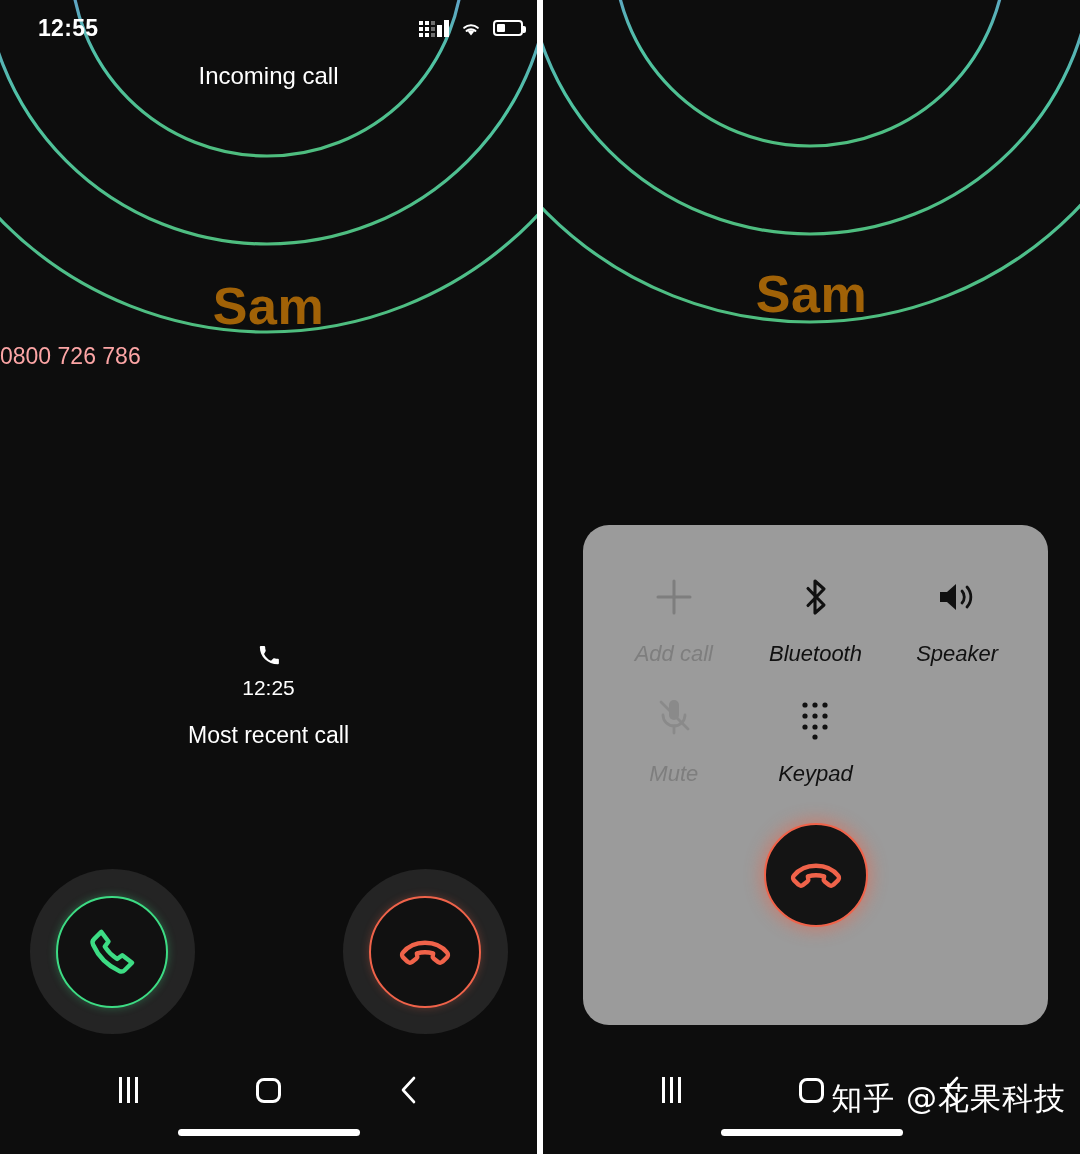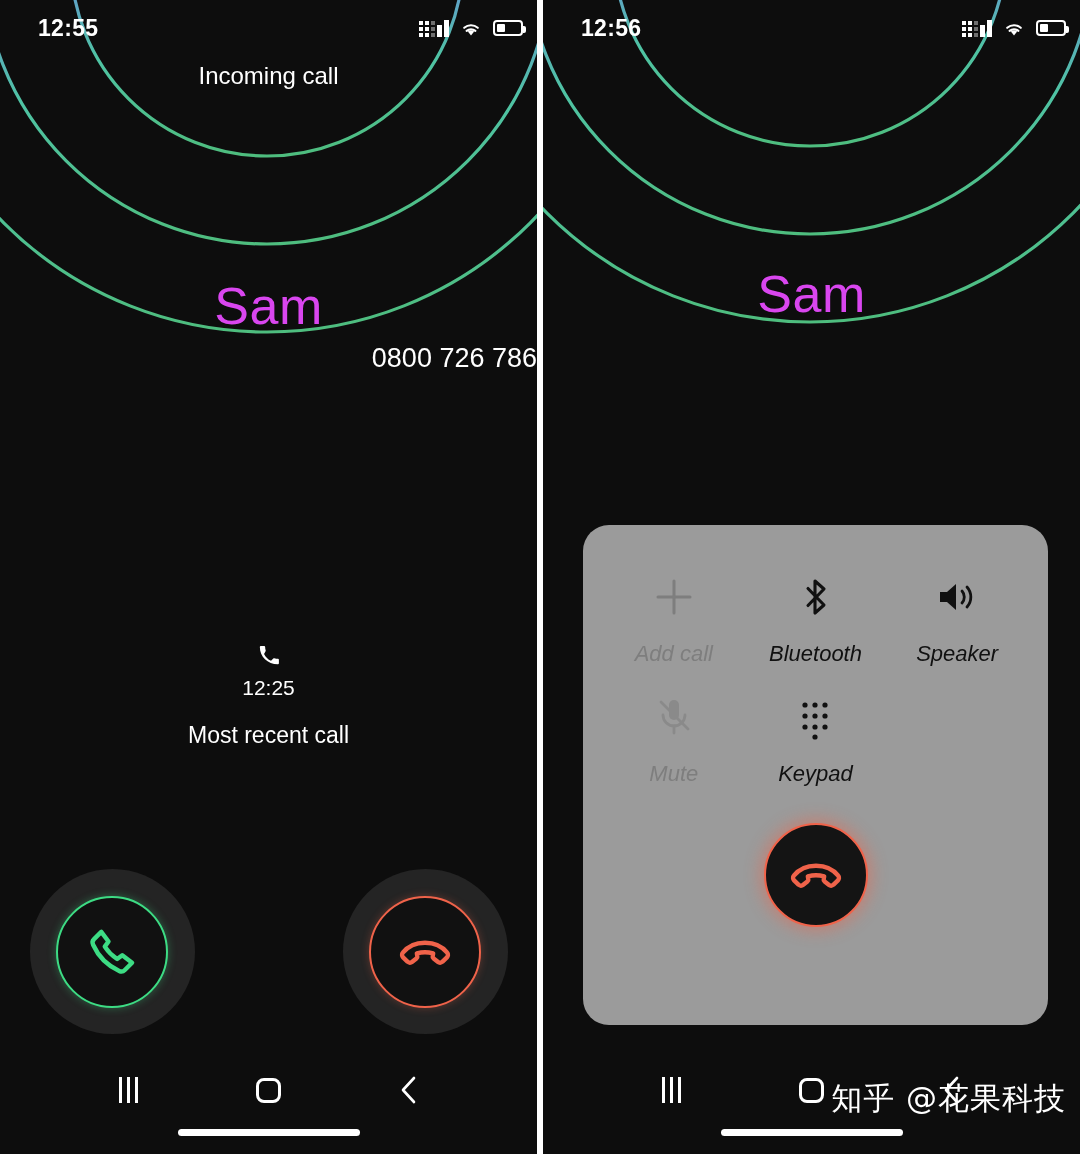--- a/index.html
+++ b/index.html
@@ -76,29 +76,29 @@
   }
   .timerline{
     position:absolute; top:60px; left:0; width:100%;
     display:flex; align-items:center; justify-content:center; gap:13px;
     color:#fff; font-size:26px; z-index:5;
   }
   .timerline svg{ width:22px;height:22px; }
 
   .callername{
     position:absolute; left:0; width:100%;
-    text-align:center; color:#d946ef; font-size:52px; font-weight:400;
+    text-align:center; color:#a16207; font-size:52px; font-weight:700;
     letter-spacing:.5px; z-index:5;
   }
   .left .callername{ top:276px; }
   .right .callername{ top:264px; }
 
   .callernumber{
     position:absolute; top:343px; left:0; width:100%;
-    text-align:right; color:#ffffff; font-size:27px; z-index:5;
+    text-align:left; color:#fca5a5; font-size:23px; z-index:5;
   }
 
   
   .recent{
     position:absolute; top:644px; left:0; width:100%;
     text-align:center; z-index:5; color:#fff;
   }
   .recent .ico{ display:flex; justify-content:center; margin-bottom:10px;}
   .recent .ico svg{ width:22px;height:22px;}
   .recent .time{ font-size:21px; margin-bottom:22px;}
@@ -325,48 +325,20 @@
             <stop offset="72%" stop-color="#4fc3a4"></stop>
             <stop offset="100%" stop-color="#4ebd7e"></stop>
           </linearGradient>
         </defs>
         <circle cx="267" cy="-50" r="196" fill="none" stroke="url(#rgb1)" stroke-width="3.2"></circle>
         <circle cx="267" cy="-50" r="284" fill="none" stroke="url(#rgb2)" stroke-width="3.2"></circle>
         <circle cx="267" cy="-50" r="372" fill="none" stroke="url(#rgb3)" stroke-width="3.2"></circle>
       </svg>
     </div>
 
-    <div class="statusbar">
-      <div class="clock">12:56</div>
-      <div class="sysicons">
-        <div class="sig">
-          <div class="dots">
-            <i></i>
-              <i></i>
-              <i class="dim"></i>
-            <i></i>
-              <i></i>
-              <i class="dim"></i>
-            <i></i>
-              <i></i>
-              <i class="dim"></i>
-          </div>
-          <div class="bar b1"></div>
-          <div class="bar b2"></div>
-        </div>
-        <svg class="wifi" viewBox="0 0 24 18">
-          <path d="M12 16.5 8.6 12.2a5.4 5.4 0 0 1 6.8 0Z" fill="#fff"></path>
-          <path d="M4.6 8.2a11.4 11.4 0 0 1 14.8 0" stroke="#fff" stroke-width="2.3" fill="none" stroke-linecap="round"></path>
-          <path d="M7.2 11.6a7.5 7.5 0 0 1 9.6 0" stroke="#fff" stroke-width="2.3" fill="none" stroke-linecap="round"></path>
-        </svg>
-        <div class="batt">
-            <i></i>
-          </div>
-      </div>
-    </div>
 
 
     <div class="callername">Sam</div>
 
     <div class="optcard">
       <div class="optgrid">
 
         <div class="opt disabled">
           <div class="glyph">
             <svg viewBox="0 0 48 48">

